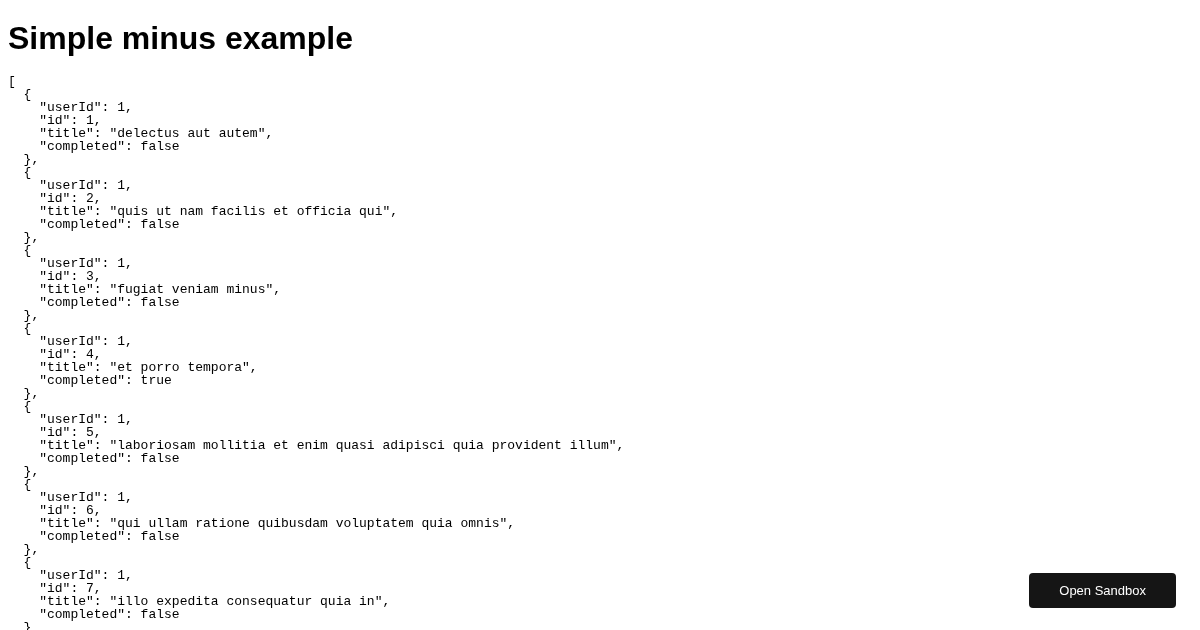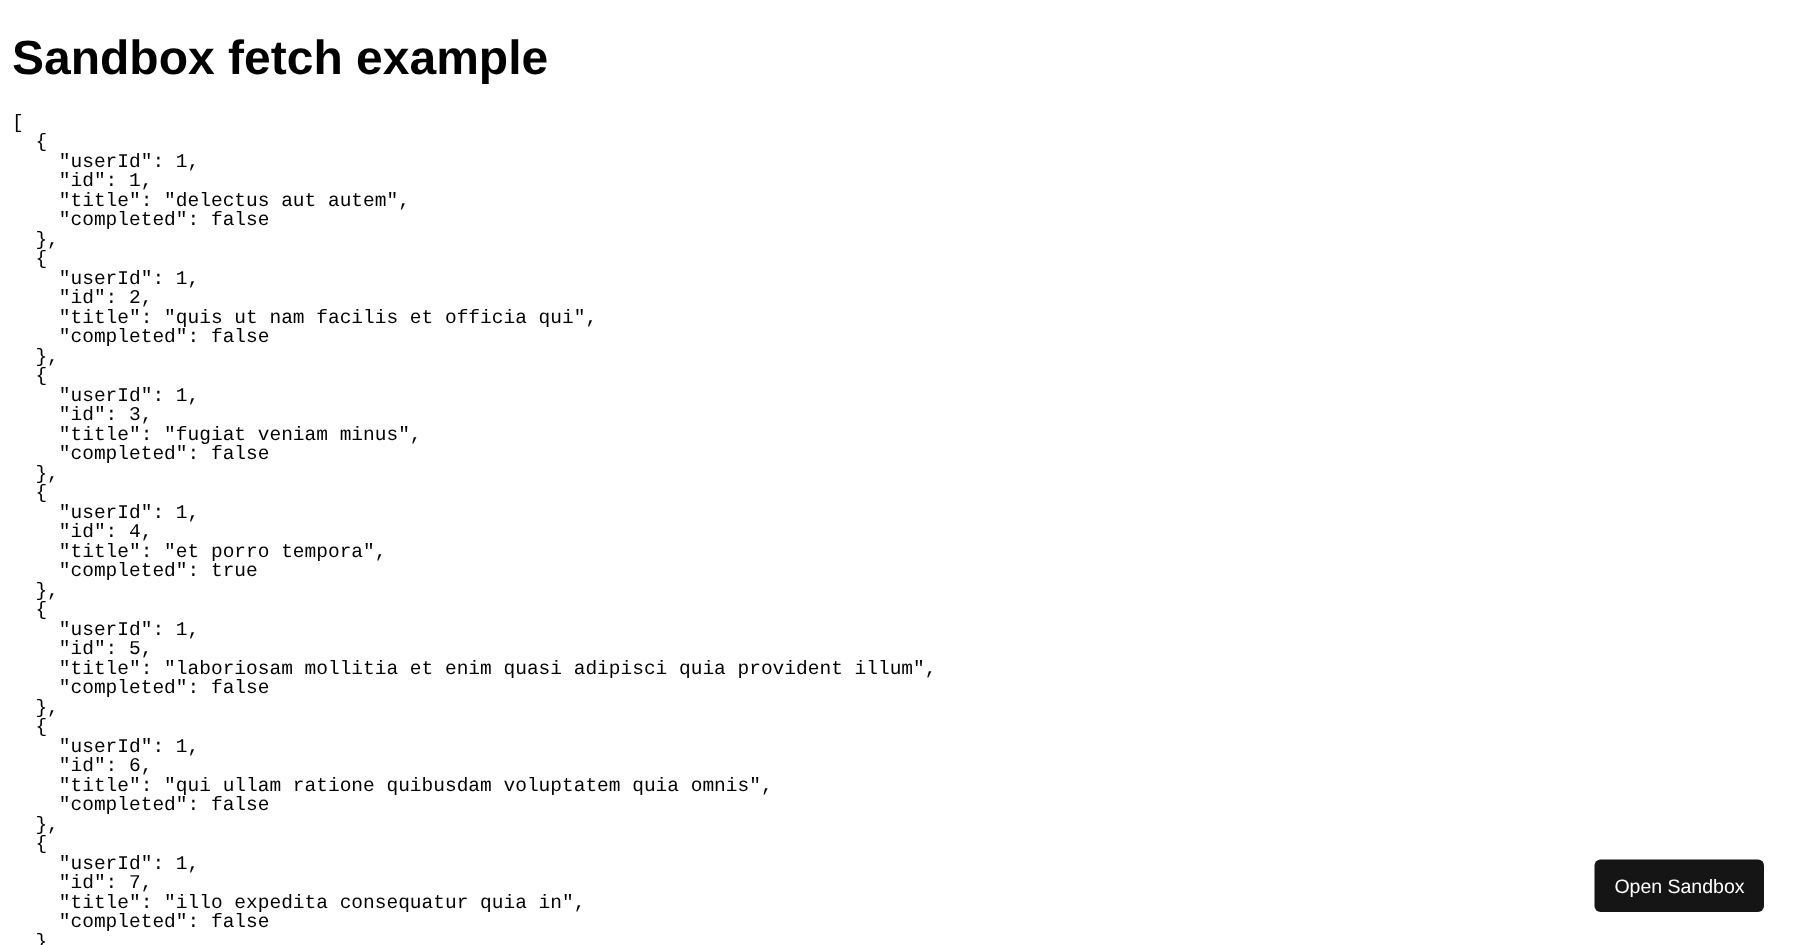--- a/index.html
+++ b/index.html
@@ -30,30 +30,30 @@
       color: #000000;
     }
     .open-sandbox {
       position: absolute;
       right: 24px;
       bottom: 22px;
       background: #151515;
       color: #ffffff;
       border: none;
       border-radius: 4px;
-      padding: 10px 13px;
+      padding: 10px 30px;
       font-size: 13px;
       font-family: Arial, Helvetica, sans-serif;
       cursor: pointer;
     }
   </style>
 </head>
 <body>
 
-<h1>Sandbox fetch example</h1>
+<h1>Simple minus example</h1>
 
 <pre id="json-output">[
   {
     "userId": 1,
     "id": 1,
     "title": "delectus aut autem",
     "completed": false
   },
   {
     "userId": 1,

